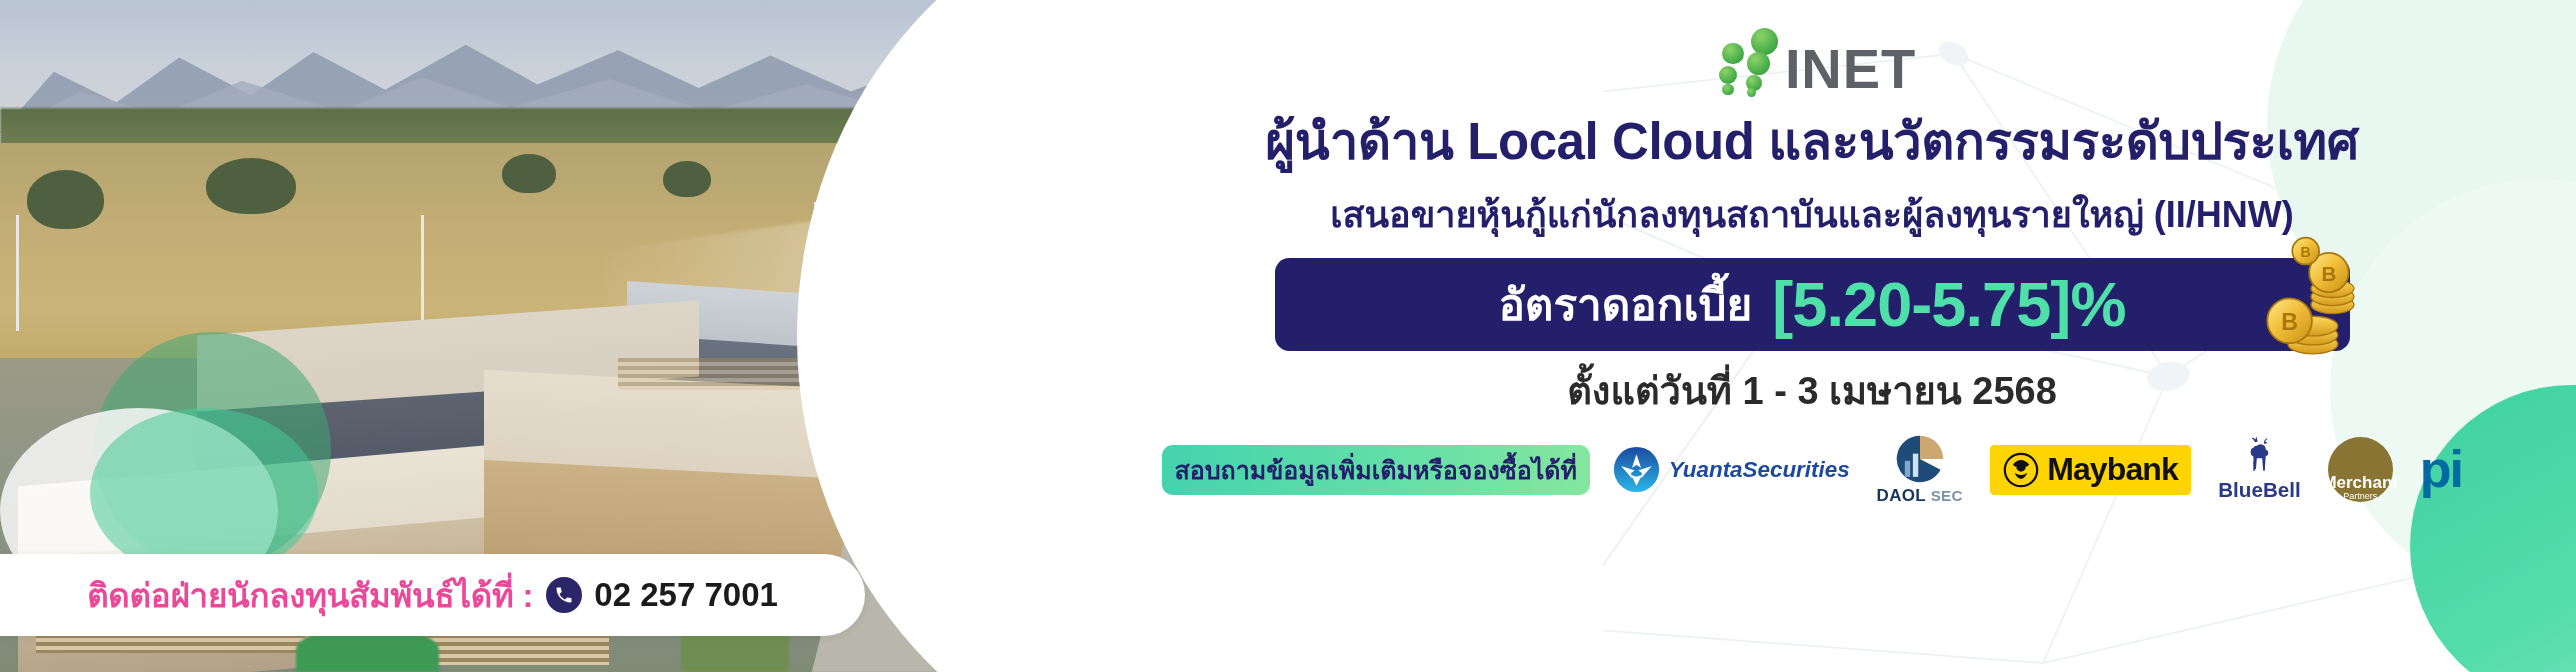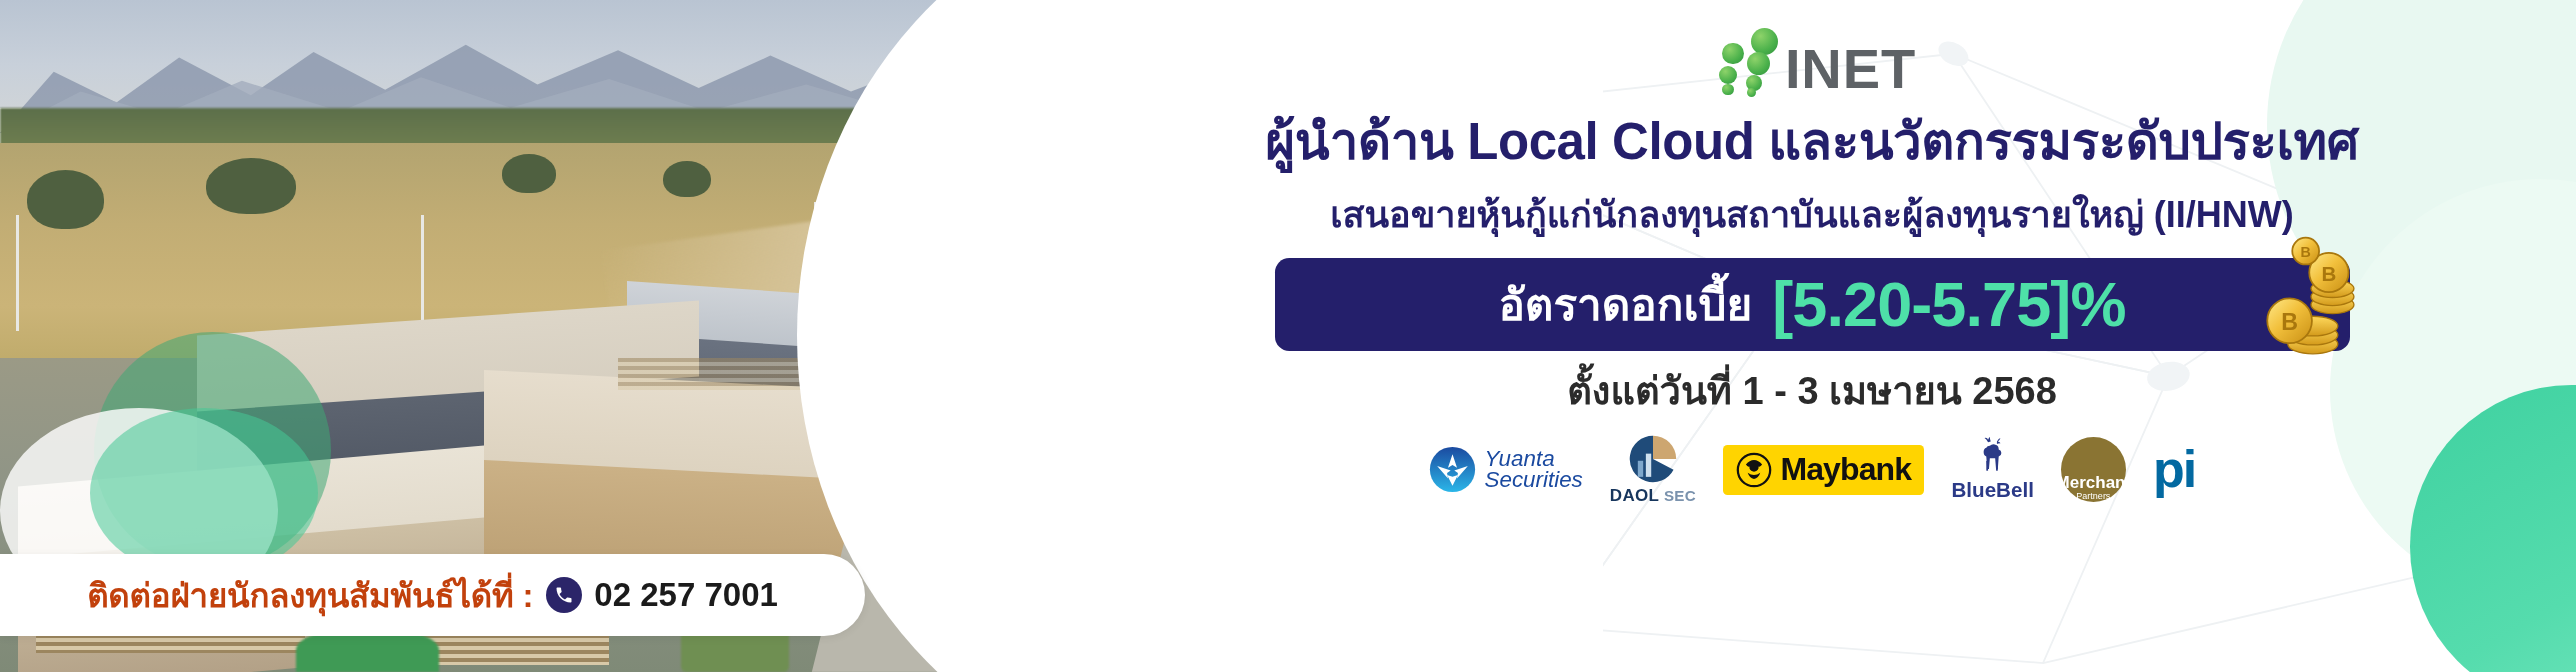--- a/index.html
+++ b/index.html
@@ -95,21 +95,21 @@
   }
 
   
   .contact-pill{
     position:absolute;left:0px;top:554px;width:865px;height:82px;z-index:9;
     background:#ffffff;border-radius:0 41px 41px 0;
     display:flex;align-items:center;justify-content:center;gap:12.5px;
     box-shadow:0 1.8px 9px rgba(0,0,0,.07);
   }
   .contact-text{
-    font-size:33px;font-weight:700;color:#c2410c;white-space:nowrap;letter-spacing:-0.2px;
+    font-size:33px;font-weight:700;color:#ec4899;white-space:nowrap;letter-spacing:-0.2px;
   }
   .phone-badge{
     width:36px;height:36px;border-radius:50%;background:#2b2569;
     display:inline-flex;align-items:center;justify-content:center;flex:0 0 auto;
   }
   .phone-badge svg{width:20px;height:20px;fill:#fff;}
   .contact-number{font-size:33px;font-weight:700;color:#1b1b1b;white-space:nowrap;}
 
   
   .content{position:absolute;left:1048px;top:12px;width:1528px;height:672px;z-index:8;
@@ -153,22 +153,22 @@
     display:flex;align-items:center;justify-content:center;
     font-size:25px;font-weight:700;color:#241f6b;cursor:pointer;
   }
 
   .brokers{display:flex;align-items:center;gap:27px;}
   .broker{display:flex;align-items:center;justify-content:center;height:70px;}
 
   
   .yuanta{display:flex;align-items:center;gap:9px;}
   .yuanta-mark{width:47px;height:47px;position:relative;}
-  .yuanta-text{display:flex;flex-direction:column;line-height:.92;
-    font-style:italic;font-weight:400;color:#1b4aa0;}
+  .yuanta-text{display:flex;line-height:.92;
+    font-style:italic;font-weight:700;color:#1b4aa0;}
   .yuanta-text .l1{font-size:22.4px;}
   .yuanta-text .l2{font-size:22.4px;}
 
   
   .daol{display:flex;flex-direction:column;align-items:center;gap:2.7px;}
   .daol-mark{width:50px;height:50px;position:relative;}
   .daol-text{font-size:17px;font-weight:700;color:#17365d;letter-spacing:0.3px;}
   .daol-text .sec{color:#7a92ad;font-weight:600;font-size:15.2px;}
 
   
@@ -328,20 +328,21 @@
           <text x="104" y="51" font-size="23" font-weight="700" fill="#a9770d" text-anchor="middle" font-family="Liberation Sans, sans-serif">B</text>
           <circle cx="78" cy="18" r="15" fill="url(#gold)" stroke="#a9770d" stroke-width="2"></circle>
           <text x="78" y="25" font-size="16" font-weight="700" fill="#a9770d" text-anchor="middle" font-family="Liberation Sans, sans-serif">B</text>
         </g>
       </svg>
     </div>
 
     <div class="dates">ตั้งแต่วันที่ 1 - 3 เมษายน 2568</div>
 
     <div class="cta-row">
+      <div class="cta-button">สอบถามข้อมูลเพิ่มเติมหรือจองซื้อได้ที่</div>
 
       <div class="brokers">
 
         <div class="broker">
           <div class="yuanta">
             <svg class="yuanta-mark" viewBox="0 0 52 52">
               <defs>
                   <linearGradient id="yg" x1="0" y1="0" x2="0" y2="1">
                 <stop offset="0%" stop-color="#1b4aa0"></stop>
                     <stop offset="100%" stop-color="#2bb6e8"></stop>

